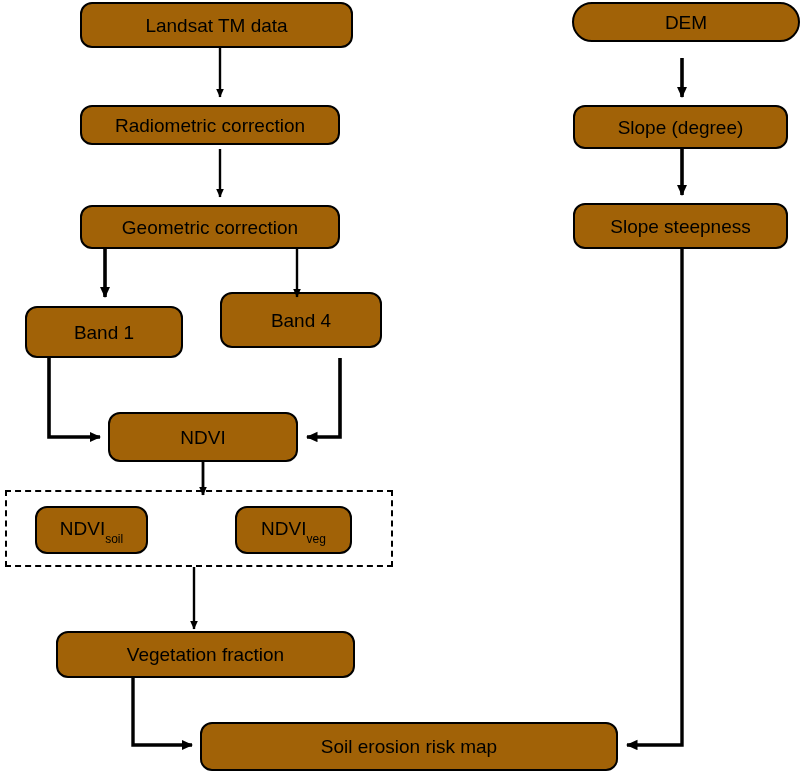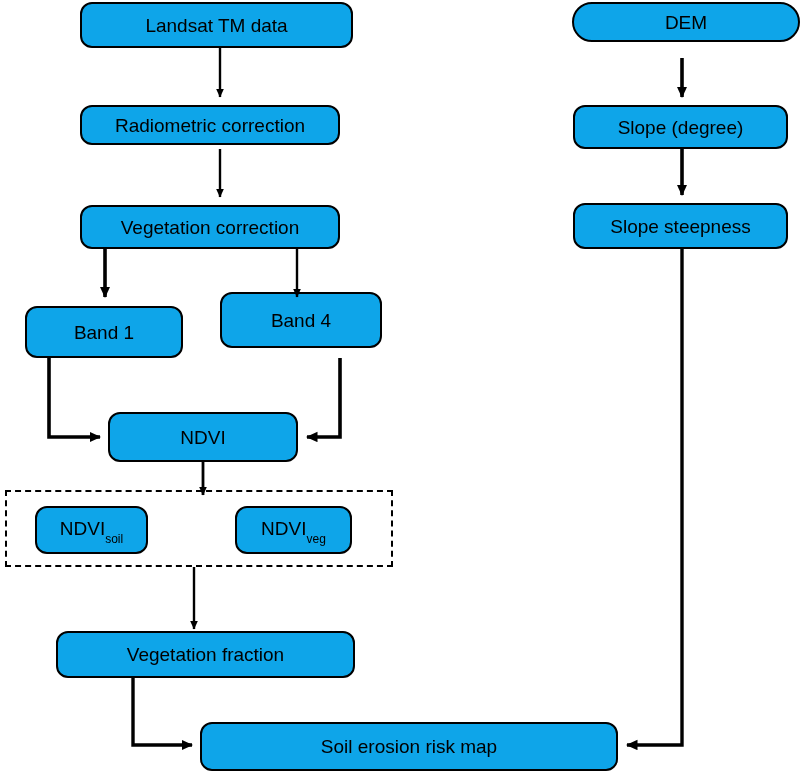--- a/index.html
+++ b/index.html
@@ -12,21 +12,21 @@
     width: 803px;
     height: 773px;
     background: #ffffff;
     font-family: "Liberation Sans", sans-serif;
     overflow: hidden;
   }
   .node {
     position: absolute;
     box-sizing: border-box;
     border: 2px solid #000000;
-    background: #0ea5e9;
+    background: #a16207;
     border-radius: 12px;
     display: flex;
     align-items: center;
     justify-content: center;
     color: #000000;
     font-size: 19px;
     line-height: 1;
     text-align: center;
     z-index: 2;
   }
@@ -96,21 +96,21 @@
 
   <div class="node" style="left:80px; top:2px; width:273px; height:46px;">
     <span class="label">Landsat TM data</span>
   </div>
 
   <div class="node" style="left:80px; top:105px; width:260px; height:40px;">
     <span class="label">Radiometric correction</span>
   </div>
 
   <div class="node" style="left:80px; top:205px; width:260px; height:44px;">
-    <span class="label">Vegetation correction</span>
+    <span class="label">Geometric correction</span>
   </div>
 
   <div class="node" style="left:25px; top:306px; width:158px; height:52px;">
     <span class="label">Band 1</span>
   </div>
 
   <div class="node" style="left:220px; top:292px; width:162px; height:56px;">
     <span class="label">Band 4</span>
   </div>
 

